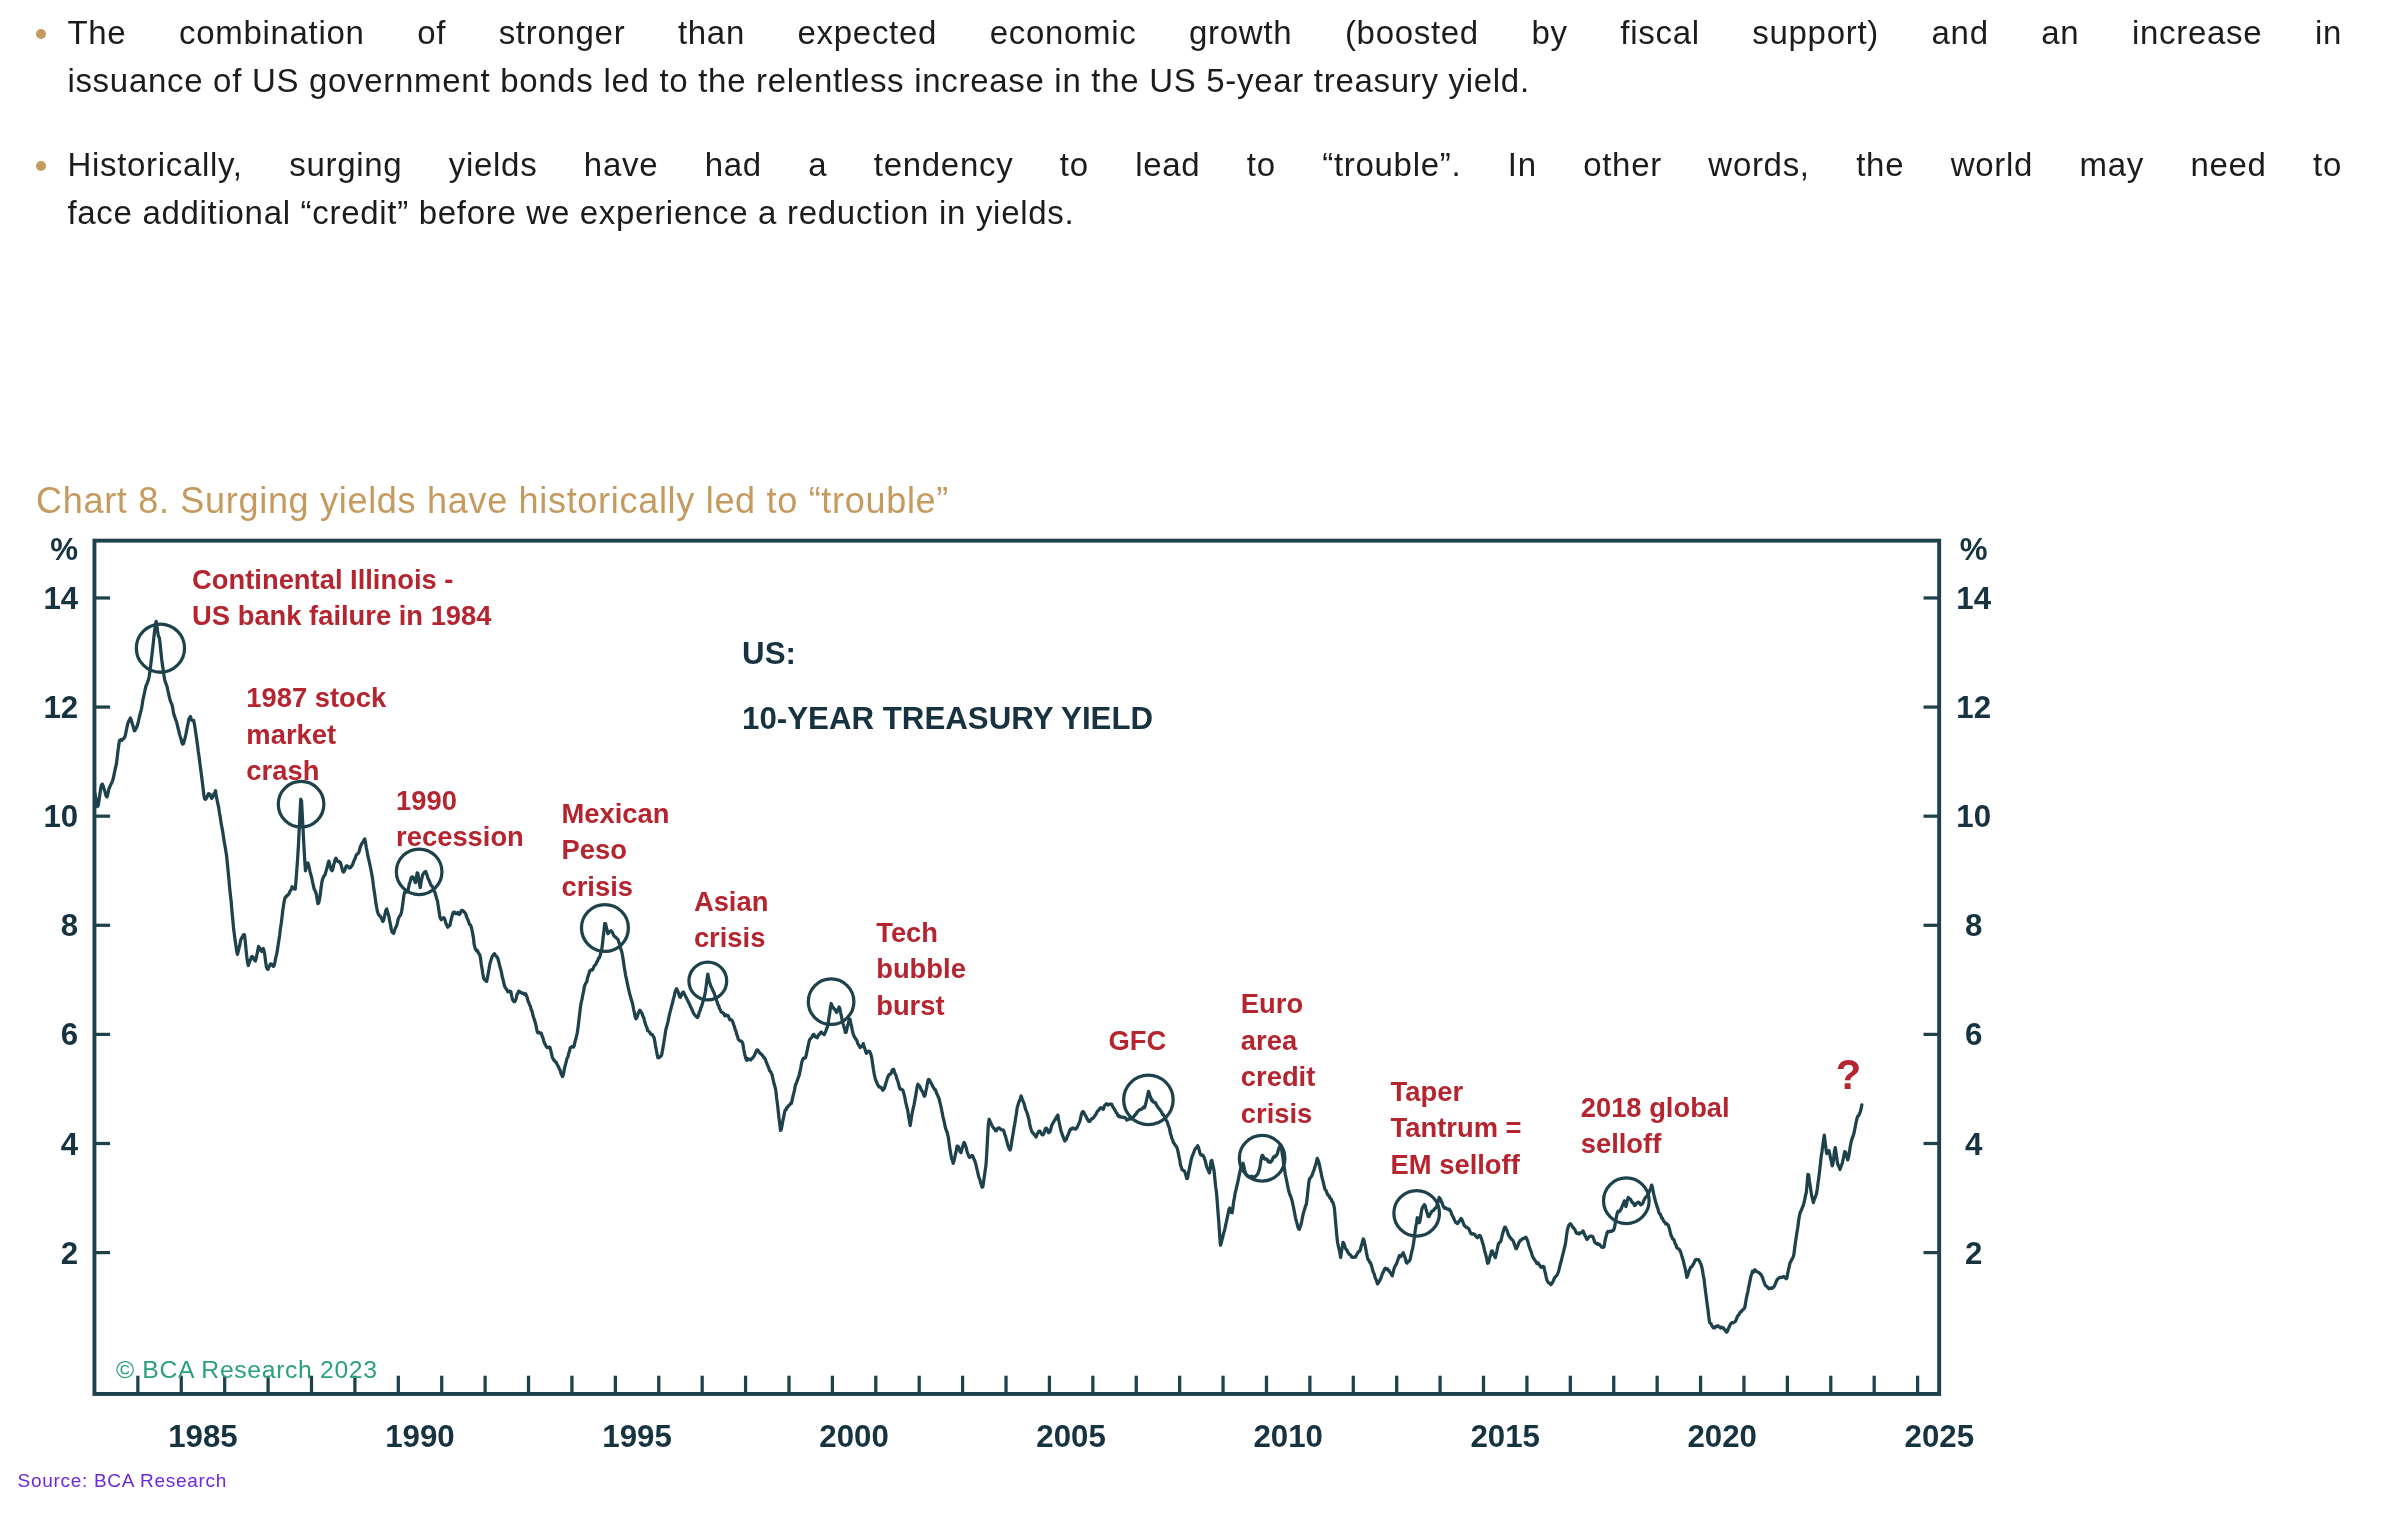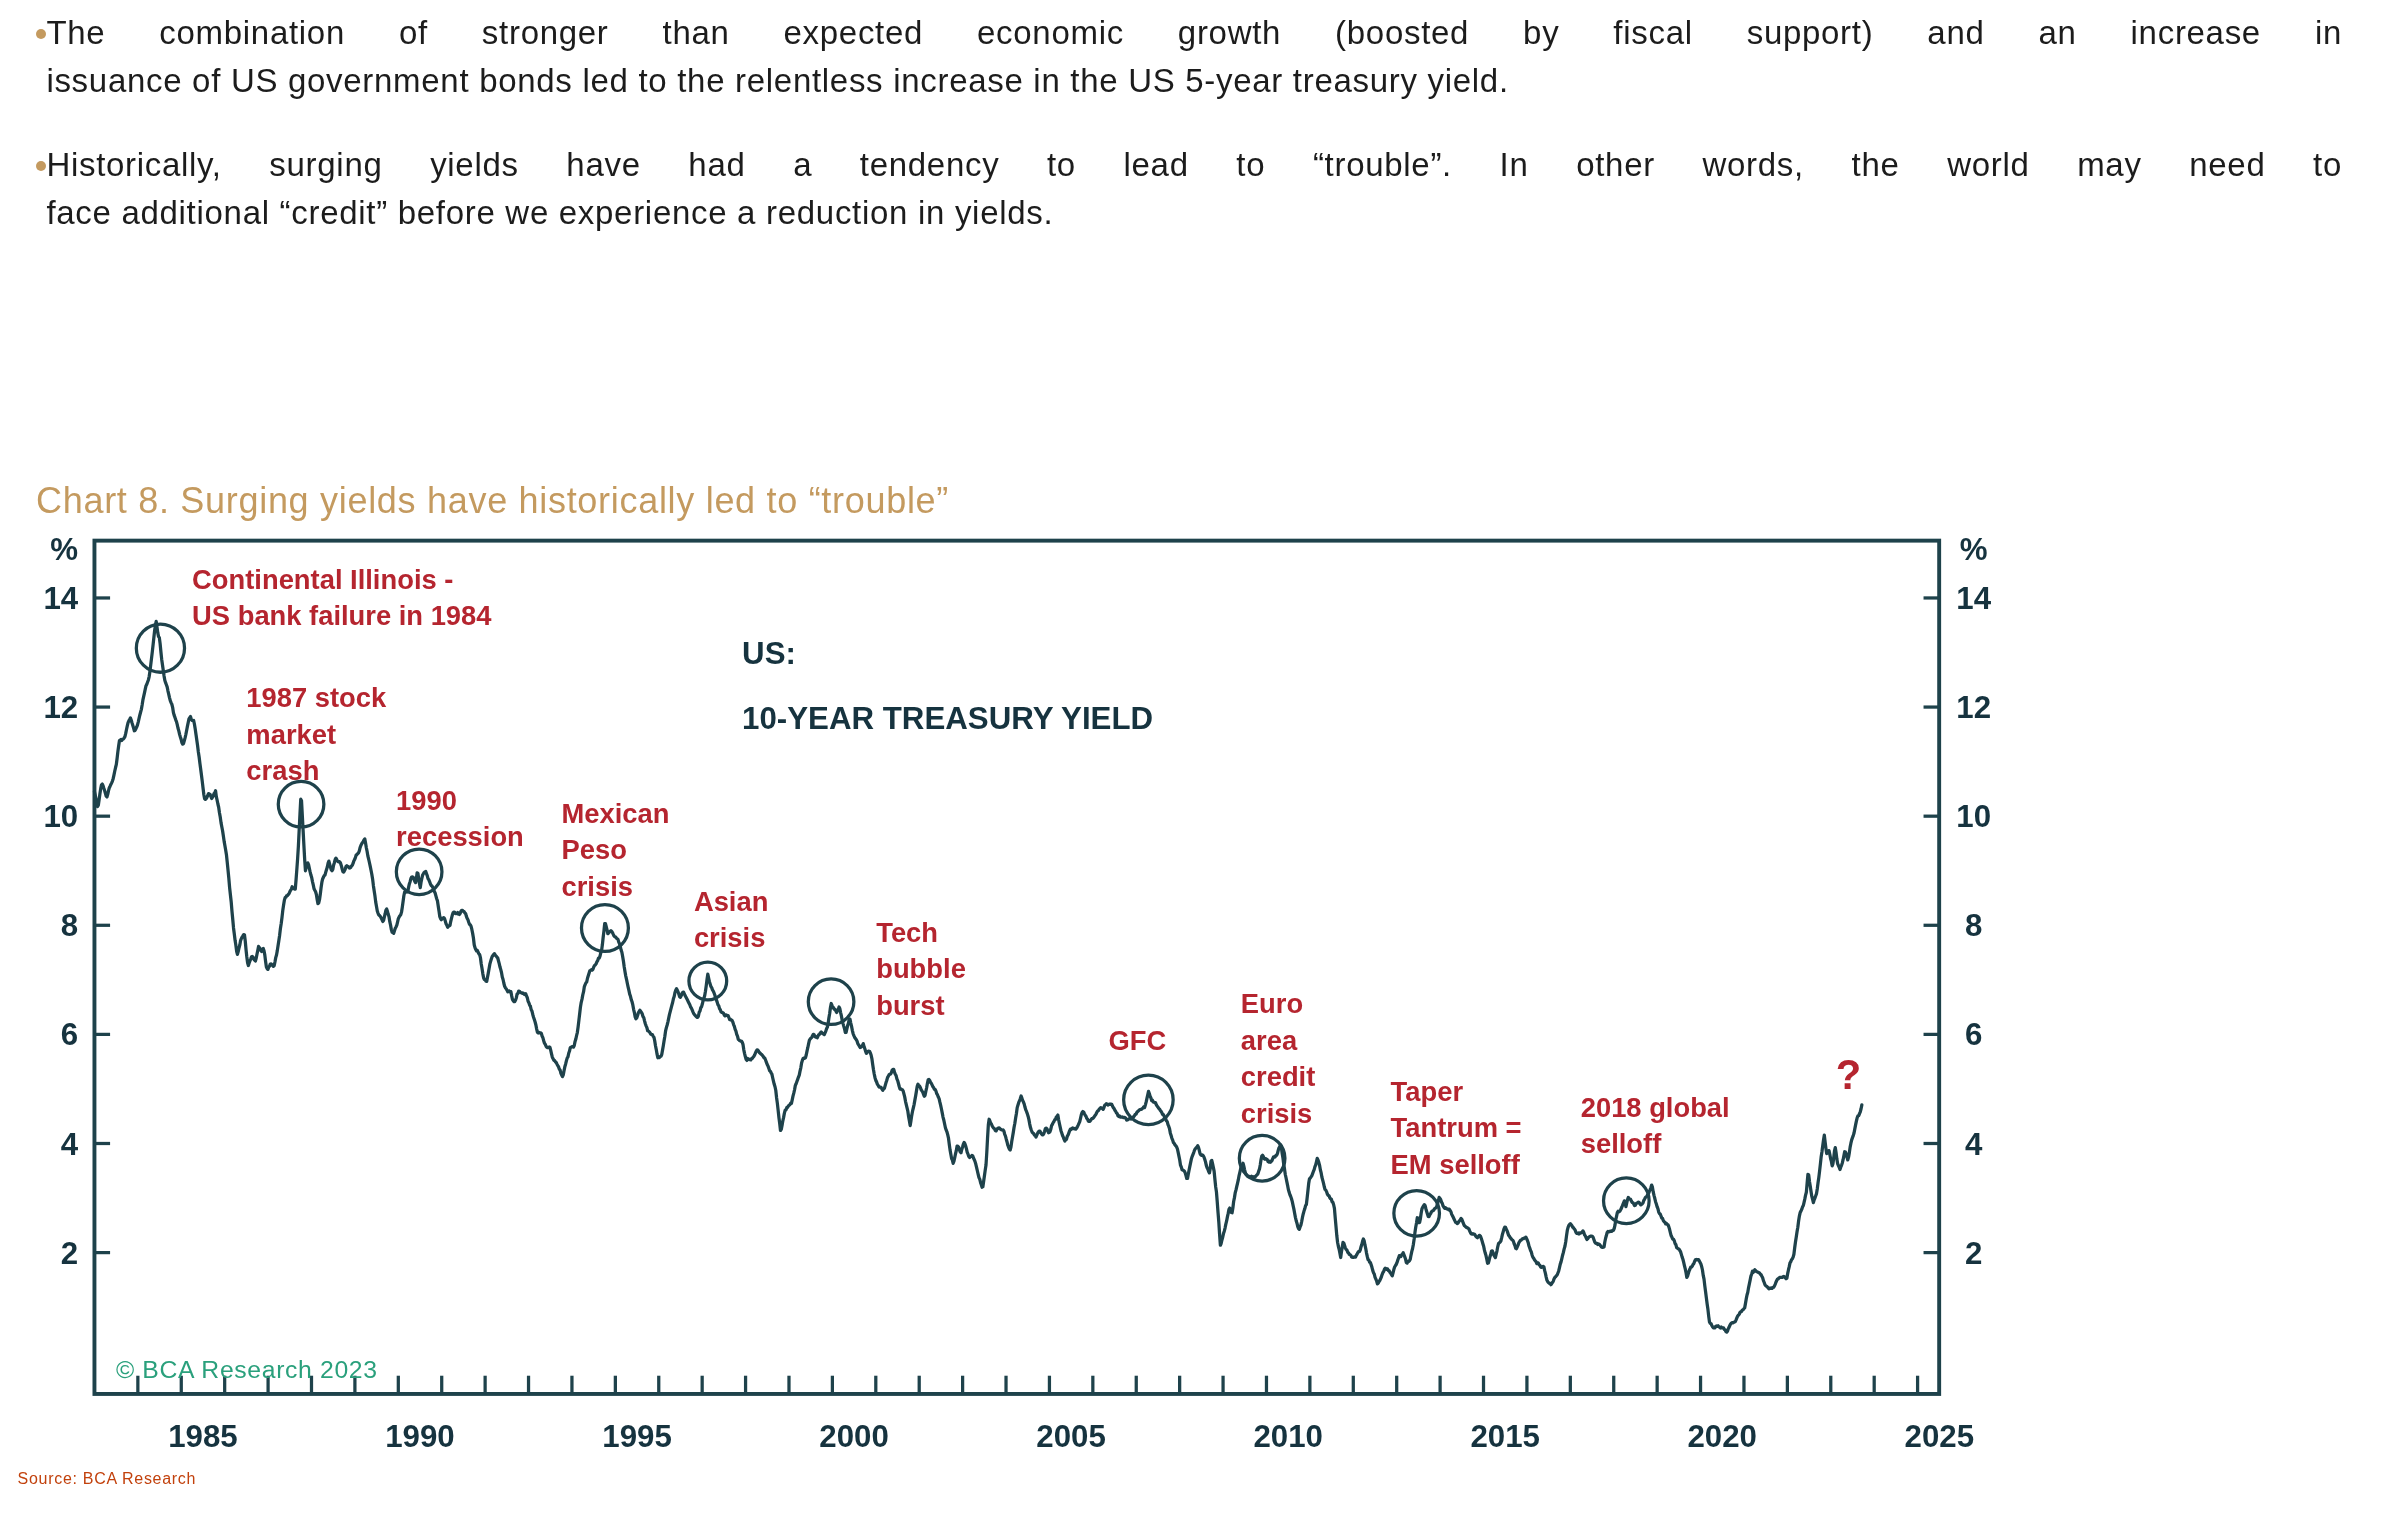--- a/index.html
+++ b/index.html
@@ -1,29 +1,29 @@
 <!DOCTYPE html>
 <html style="font-size:10.4px"><head>
 <meta charset="utf-8">
 <style>
   html,body{margin:0;padding:0;background:#fff;}
   body{width:2401px;height:1523px;position:relative;overflow:hidden;
        font-family:"Liberation Sans",sans-serif;color:#1b1b1b;}
   .bullets{position:absolute;left:36px;top:9px;width:2306px;}
-  .bullet{display:flex;}
+  .bullet{display:flex;gap:21px;}
   .bullet .dot{flex:0 0 10.4px;width:10.4px;height:10.4px;border-radius:50%;
                background:#c49a5f;margin-top:19.5px;}
   .btext{flex:1;font-size:33px;line-height:48px;letter-spacing:0.7px;color:#1c1c1c;}
   .bl{text-align:justify;text-align-last:justify;}
   .bl.last{text-align-last:left;}
   .b2{margin-top:72px;}
   .b3{margin-top:36px;justify-content:space-between;}
   .chart-title{position:absolute;left:36px;top:480px;font-size:36px;
                letter-spacing:0.7px;color:#c49a5f;}
-  .source{position:absolute;left:17.6px;top:1470px;font-size:16px;color:#c2410c;letter-spacing:0.7px;}
+  .source{position:absolute;left:17.6px;top:1470px;font-size:19px;color:#6d28d9;letter-spacing:0.7px;}
   svg{position:absolute;left:0;top:508px;}
   svg text{font-family:"Liberation Sans",sans-serif;}
 </style>
 </head>
 <body>
 
 <div class="bullets" id="bullets">
     <div class="bullet">
       <span class="dot"></span>
       <div class="btext">

